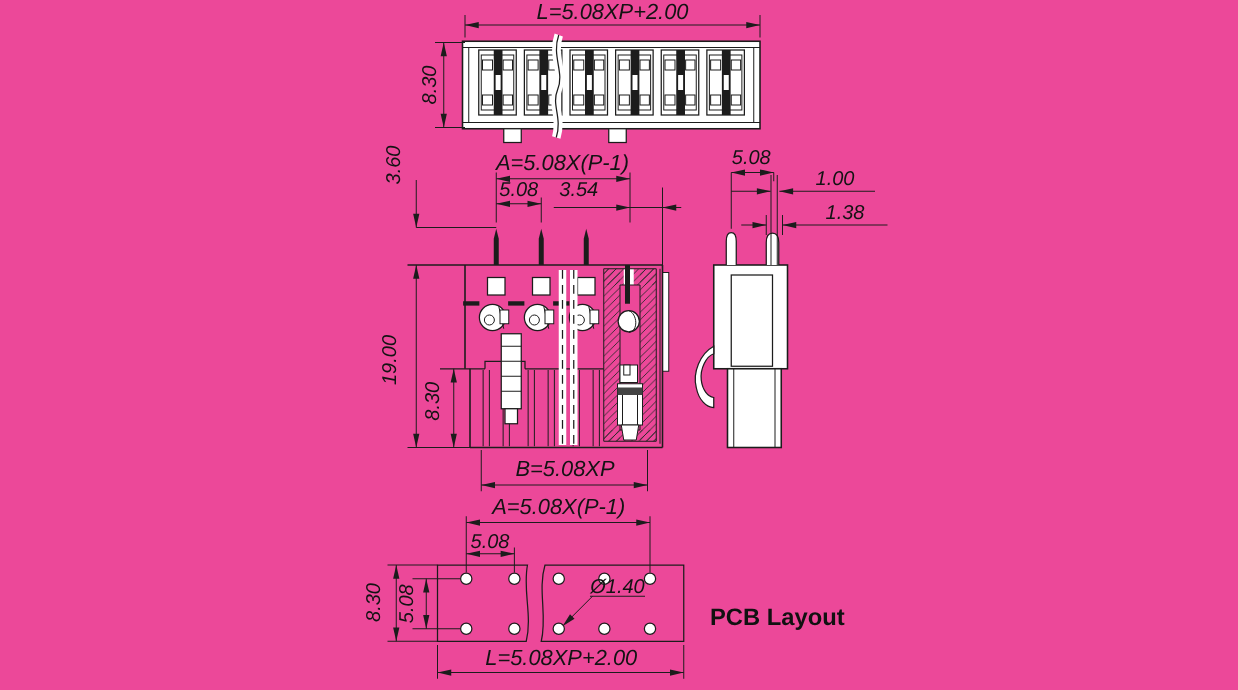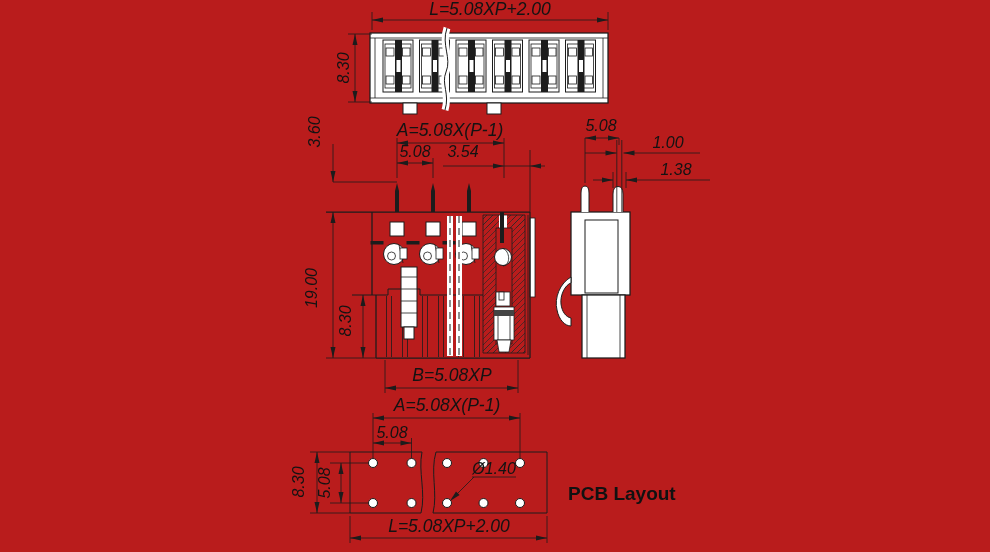--- a/index.html
+++ b/index.html
@@ -1,16 +1,16 @@
 <!DOCTYPE html>
 <html><head>
 <meta charset="utf-8">
 <style>
   html,body{margin:0;padding:0;background:#ffffff;}
-  .stage{position:relative;width:990px;height:552px;background:#b91c1c;overflow:hidden;
+  .stage{position:relative;width:990px;height:552px;background:#ec4899;overflow:hidden;
          font-family:"Liberation Sans","DejaVu Sans",sans-serif;}
   svg{position:absolute;left:0;top:0;}
   .dim{font-family:"Liberation Sans","DejaVu Sans",sans-serif;font-style:italic;
        font-size:16px;fill:#131313;}
   .dim-lg{font-family:"Liberation Sans","DejaVu Sans",sans-serif;font-style:italic;
        font-size:17.5px;fill:#131313;}
   .caption{font-family:"Liberation Sans","DejaVu Sans",sans-serif;font-weight:700;
        font-size:19px;fill:#111111;font-style:normal;}
   .ln{stroke:#1c1c1c;fill:none;}
   .thin{stroke-width:0.8;}

